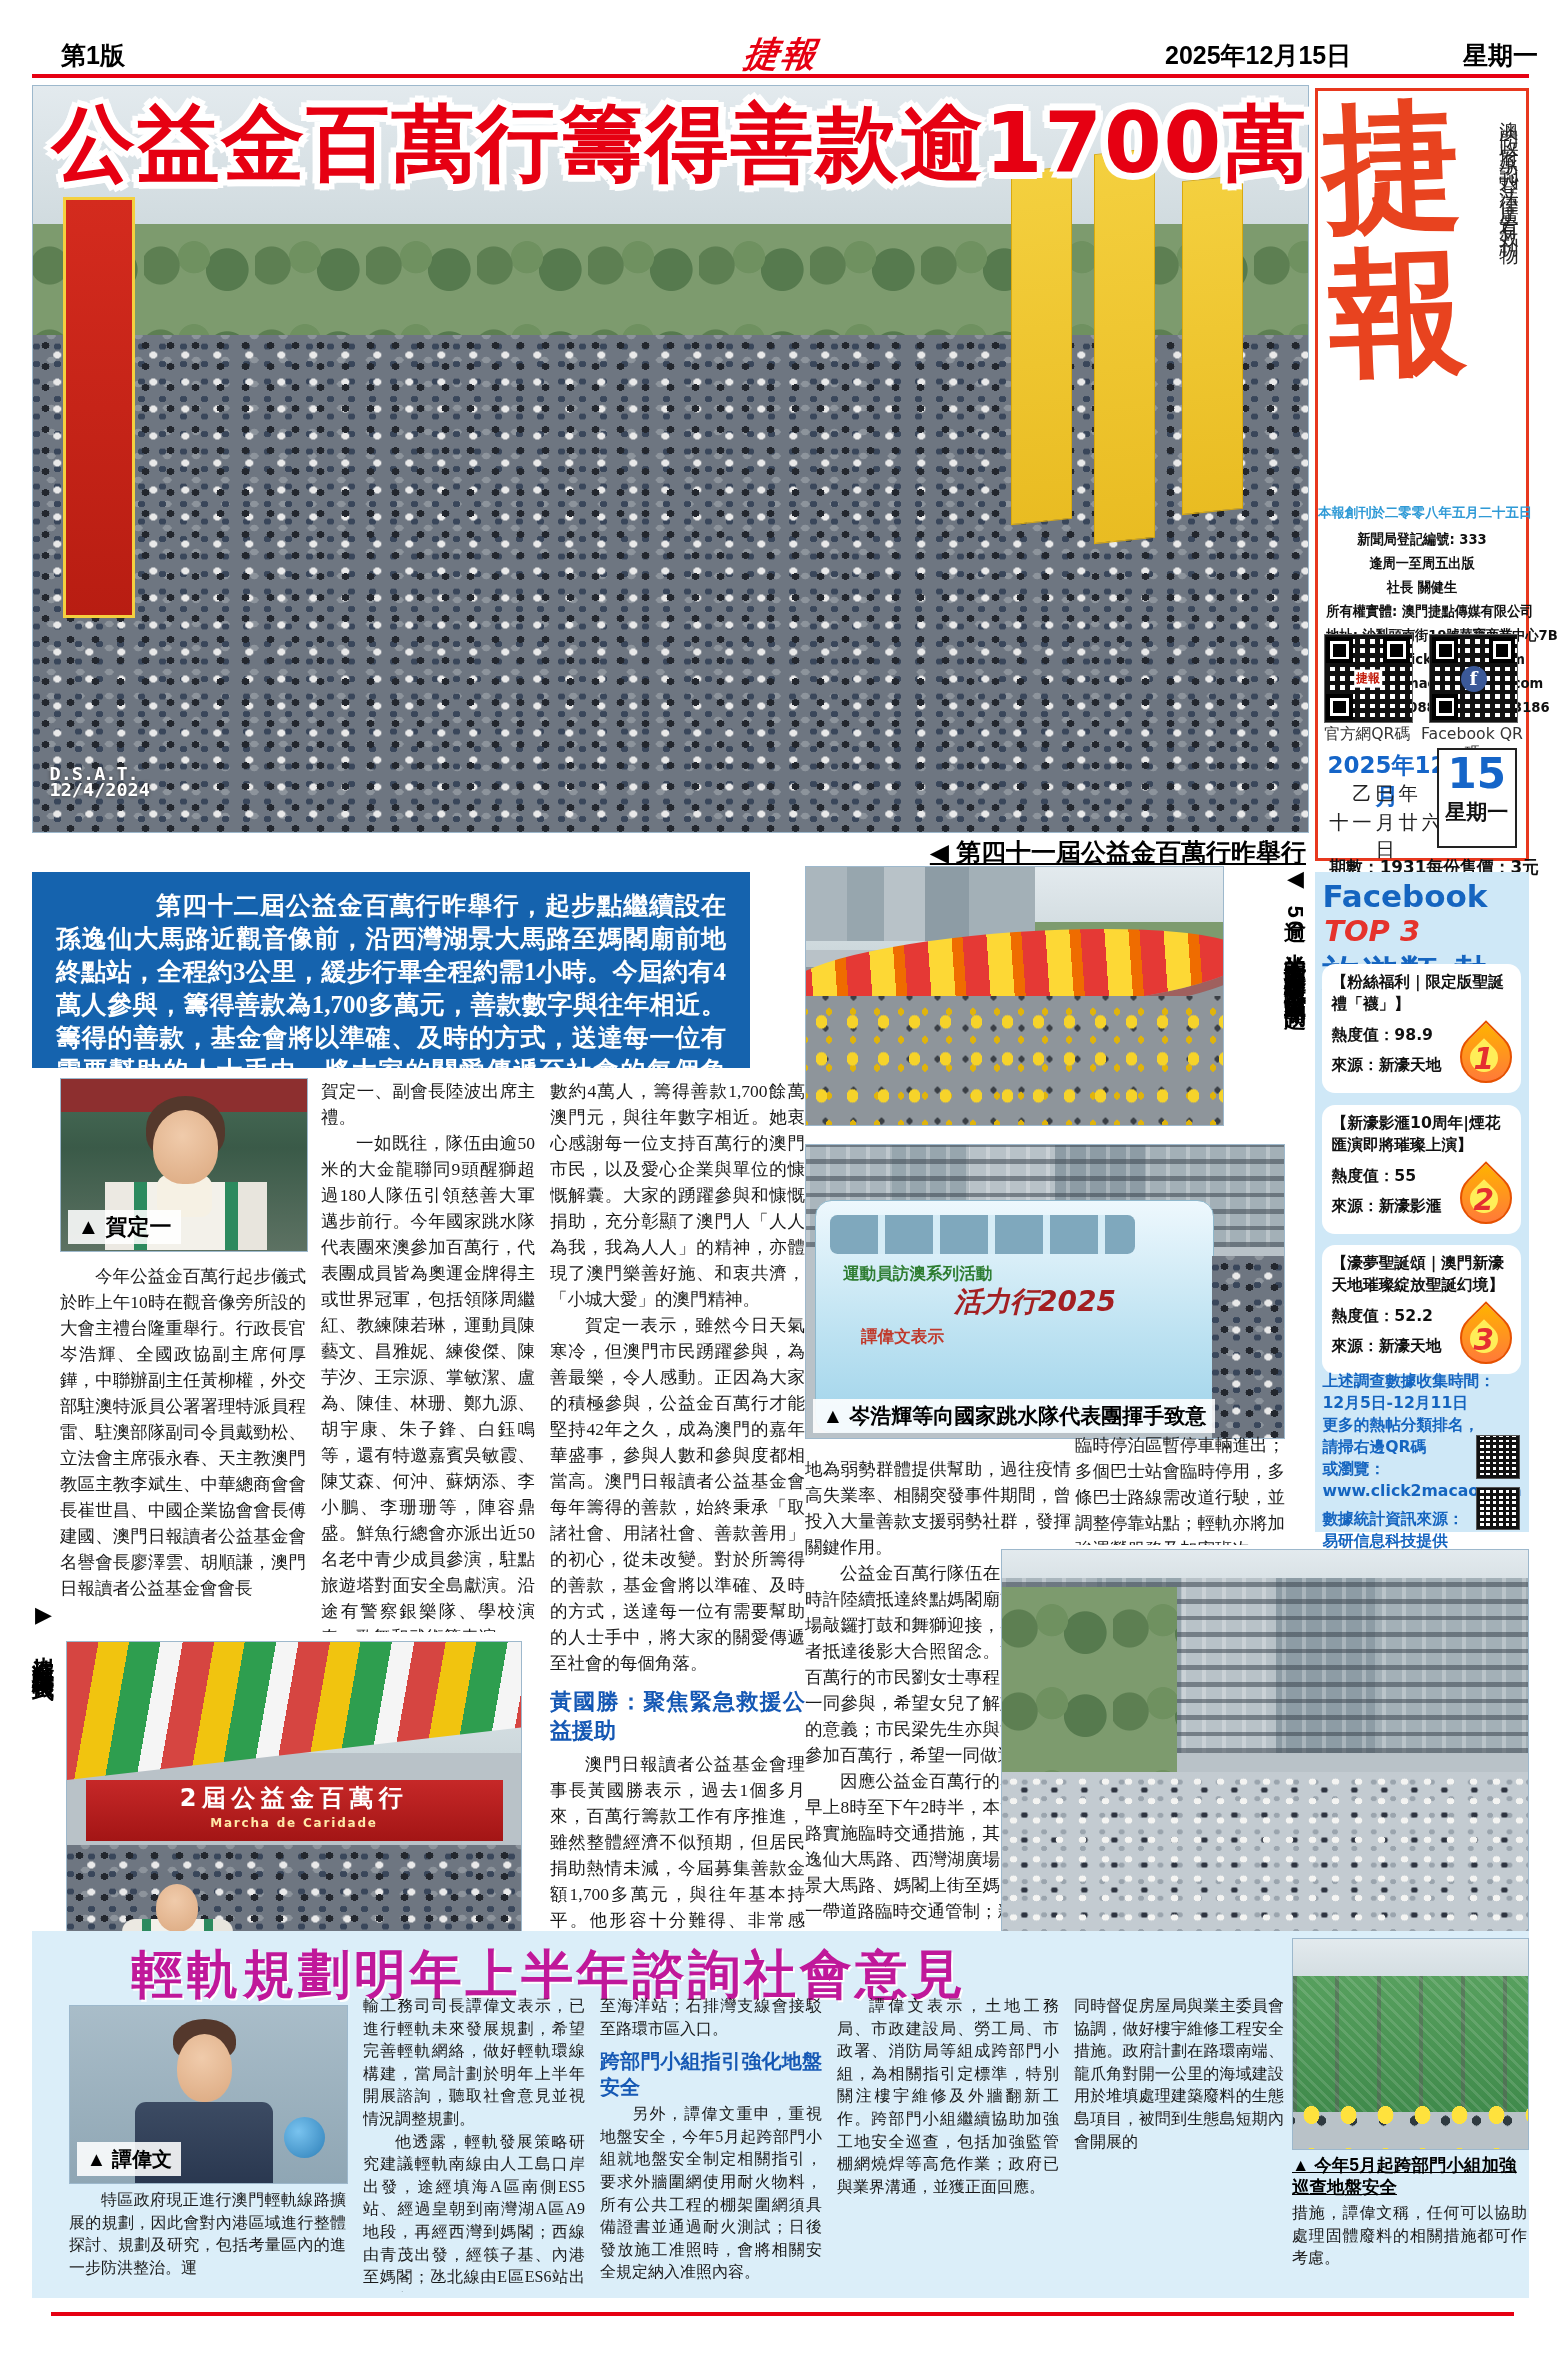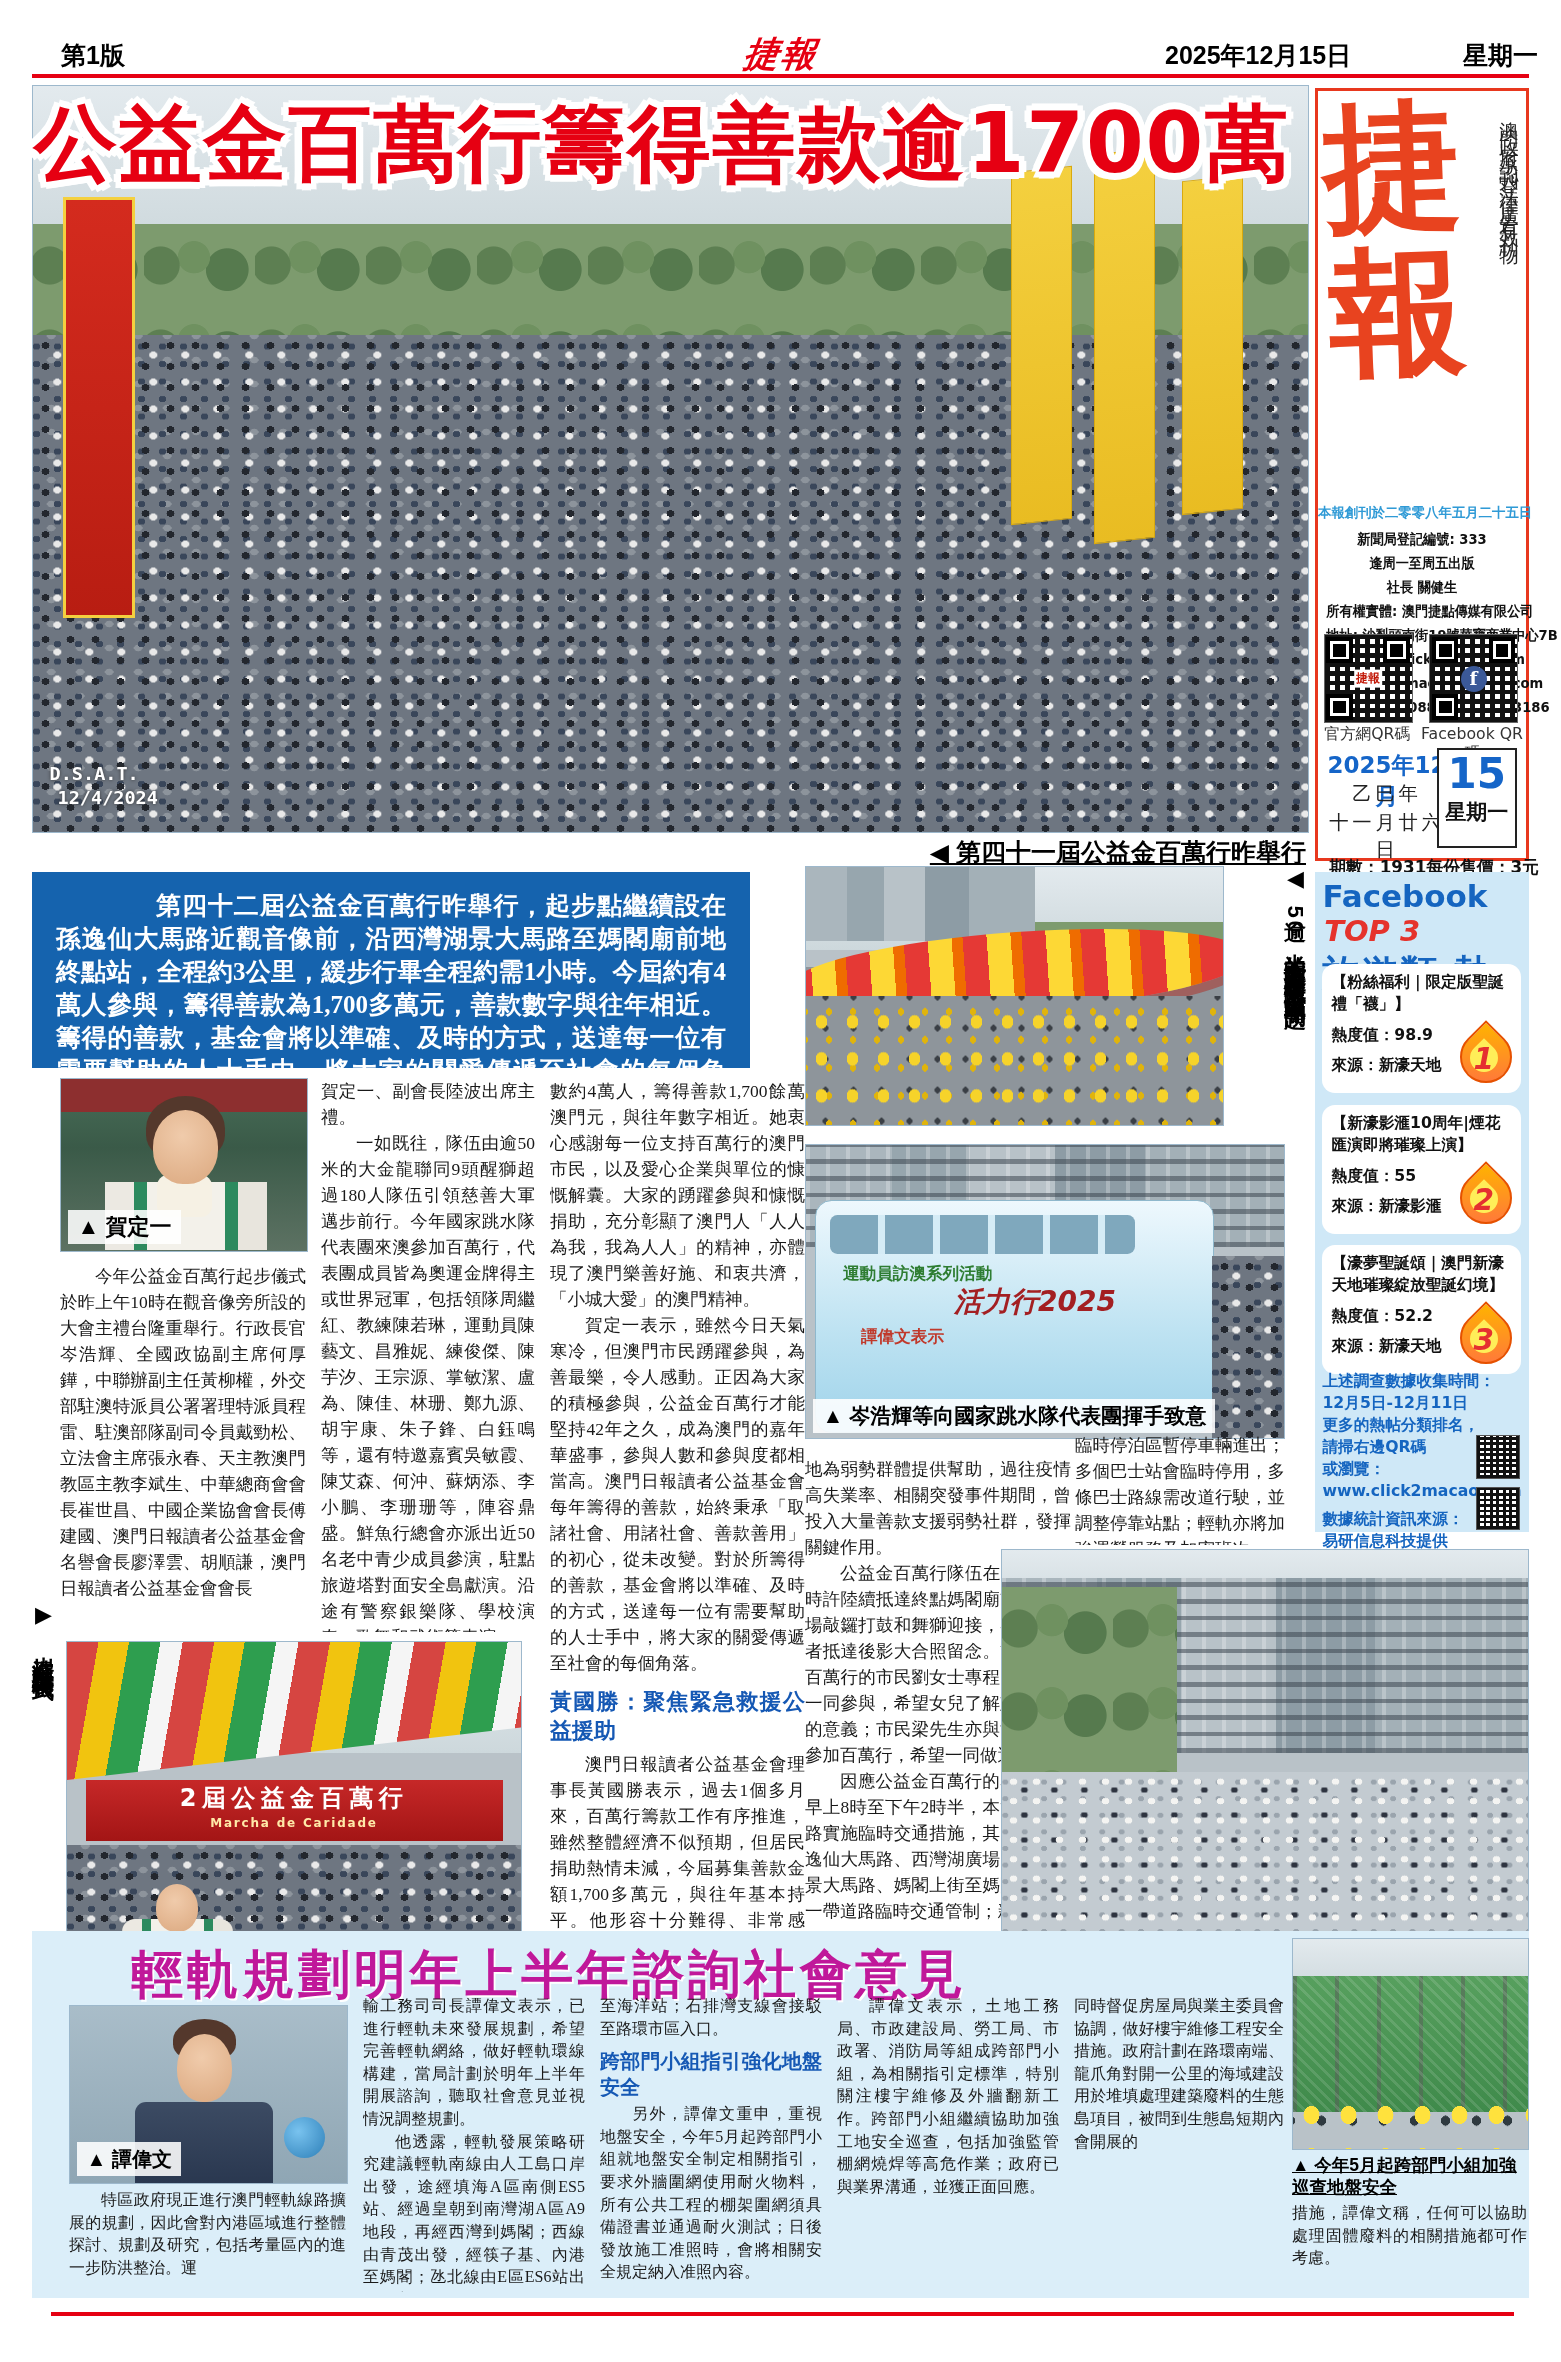--- a/index.html
+++ b/index.html
@@ -153,23 +153,23 @@
 
   <div class="photo" style="left:32px;top:85px;width:1275px;height:746px;">
     <div class="sky" style="height:166px;"></div>
     <div class="trees" style="top:138px;height:120px;"></div>
     <div class="crowdtex" style="top:249px;"></div>
     <div class="bannerR" style="left:29.5px;top:111px;height:415px;"></div>
     <div class="flagY" style="left:978px;top:83px;height:351px;"></div>
     <div class="flagY" style="left:1061px;top:65px;height:388px;"></div>
     <div class="flagY" style="left:1149px;top:92px;height:332px;"></div>
     <div class="wm" style="left:16.6px;bottom:48px;">D.S.A.T.</div>
-    <div class="wm" style="left:16.6px;bottom:24px;margin-left:8px;">12/4/2024</div>
-  </div>
-  <div class="hl hl1" style="left:34px;top:89px;">公益金百萬行籌得善款逾1700萬</div>
+    <div class="wm" style="left:16.6px;bottom:32px;">12/4/2024</div>
+  </div>
+  <div class="hl hl1" style="left:52px;top:89px;">公益金百萬行籌得善款逾1700萬</div>
   <div class="capline" style="left:771px;top:836px;width:535px;text-align:right;">◀ 第四十一屆公益金百萬行昨舉行</div>
 
   <div class="mhbox">
     <div class="mh-slogan">澳門政府承認刊登法律廣告有效刊物</div>
     <div class="mh-brand">
       <div>捷</div>
       <div>報</div>
     </div>
     <div class="mh-founded">本報創刊於二零零八年五月二十五日</div>
     <div class="mh-line" style="top:439px;">新聞局登記編號: 333</div>

